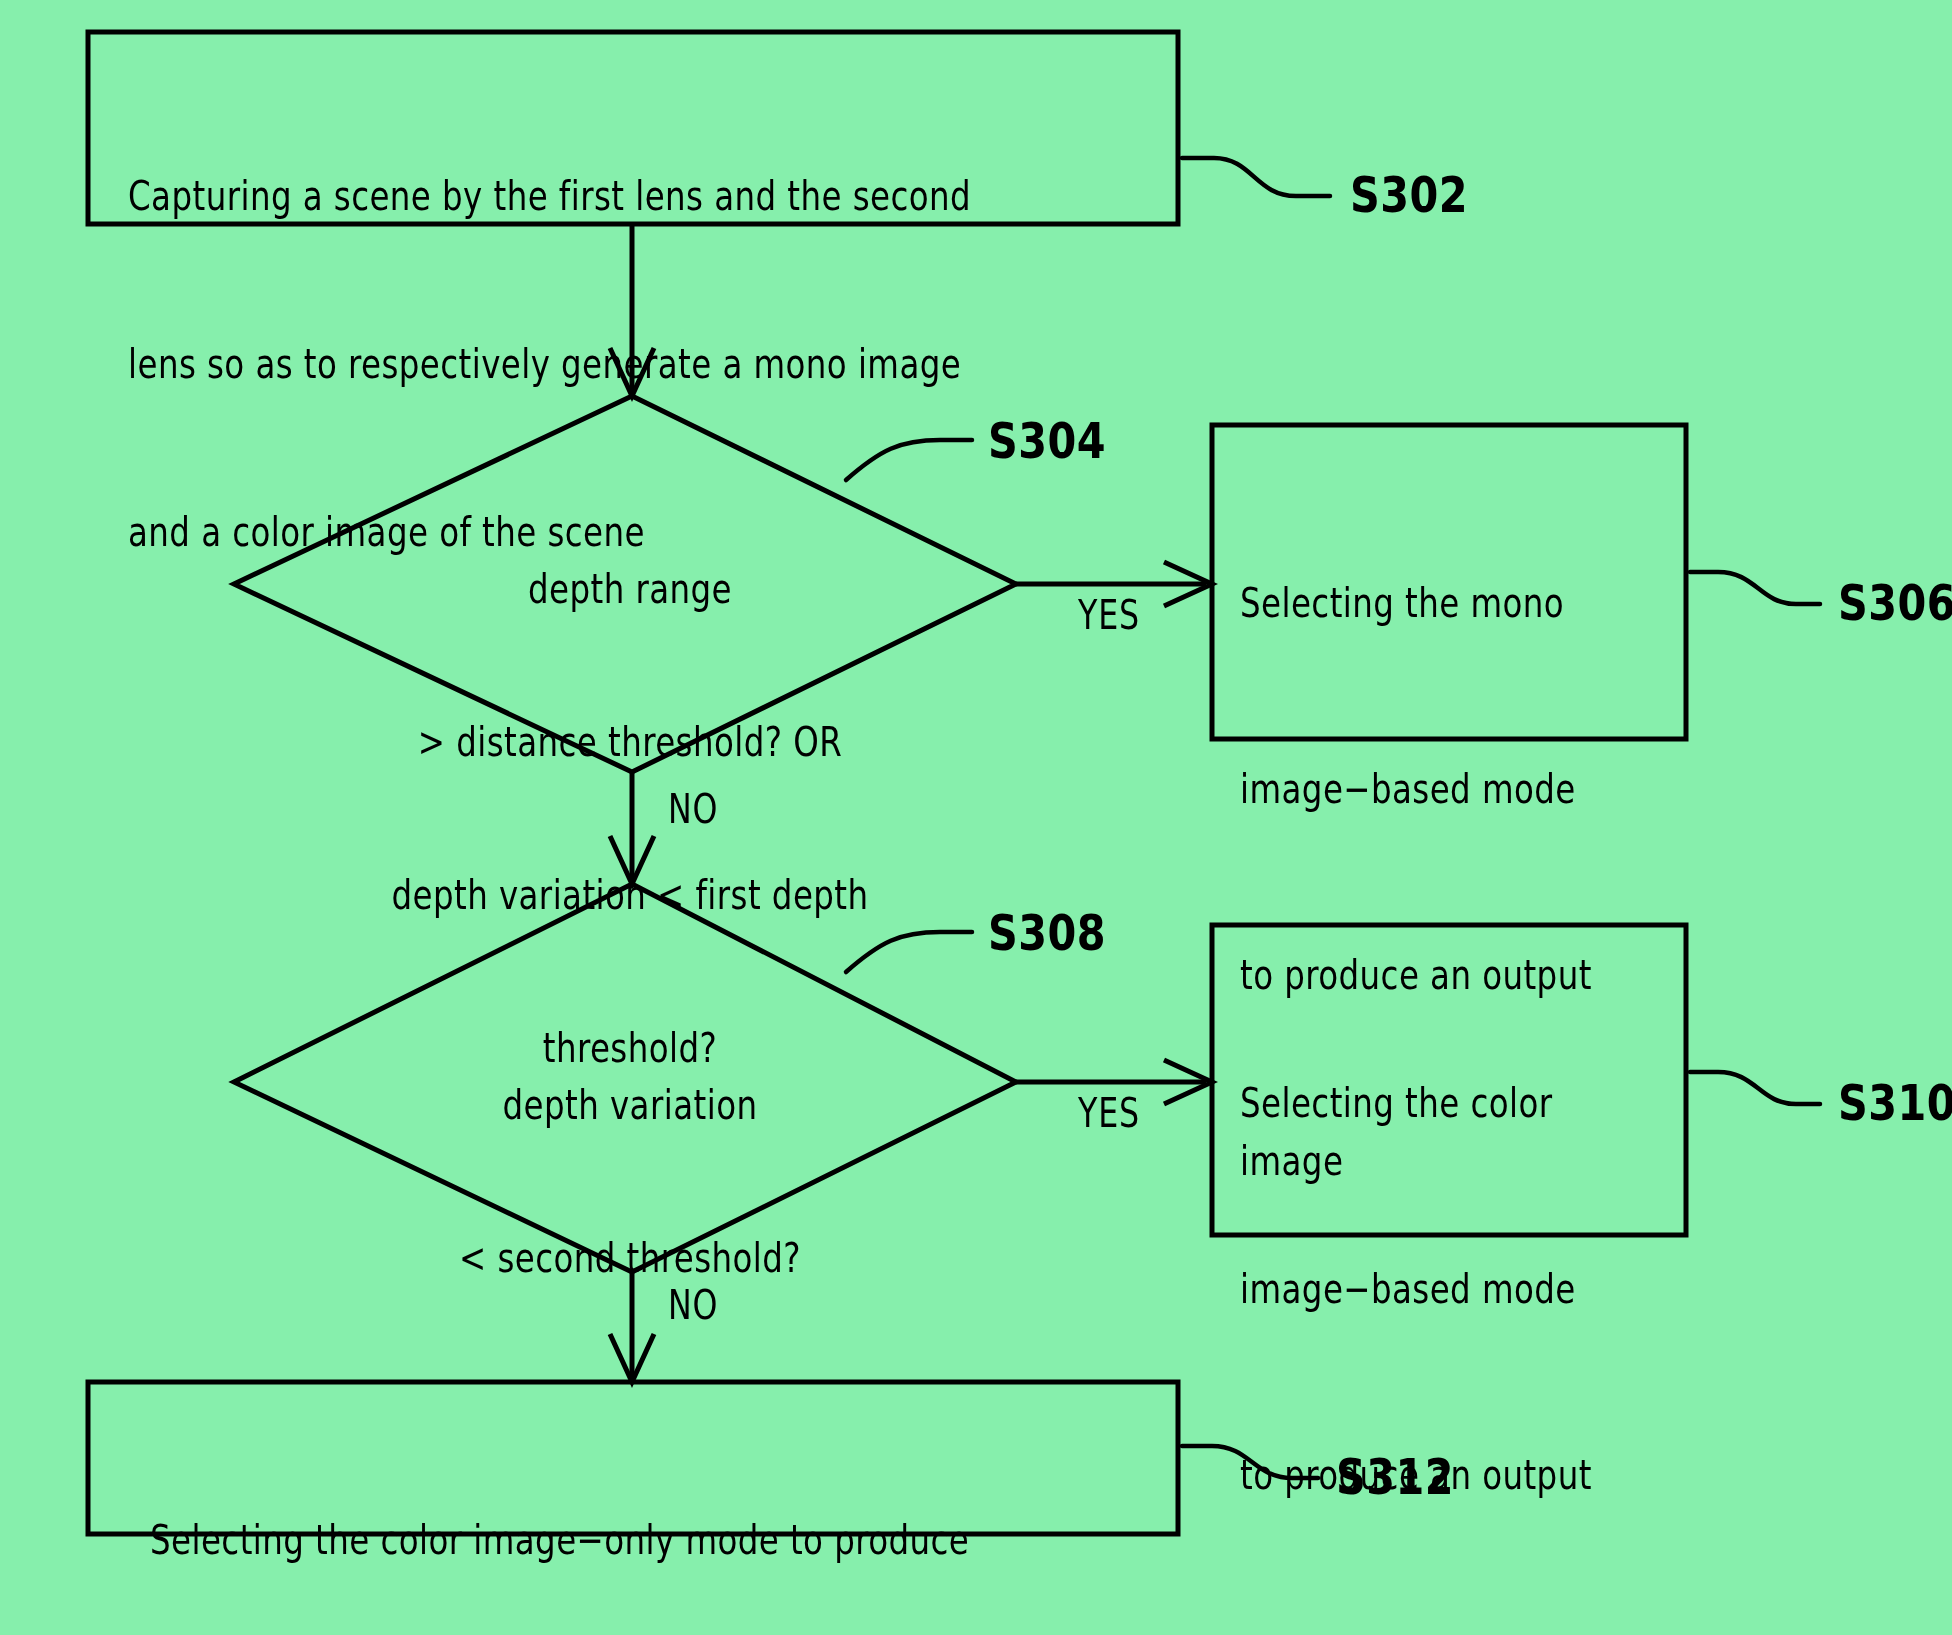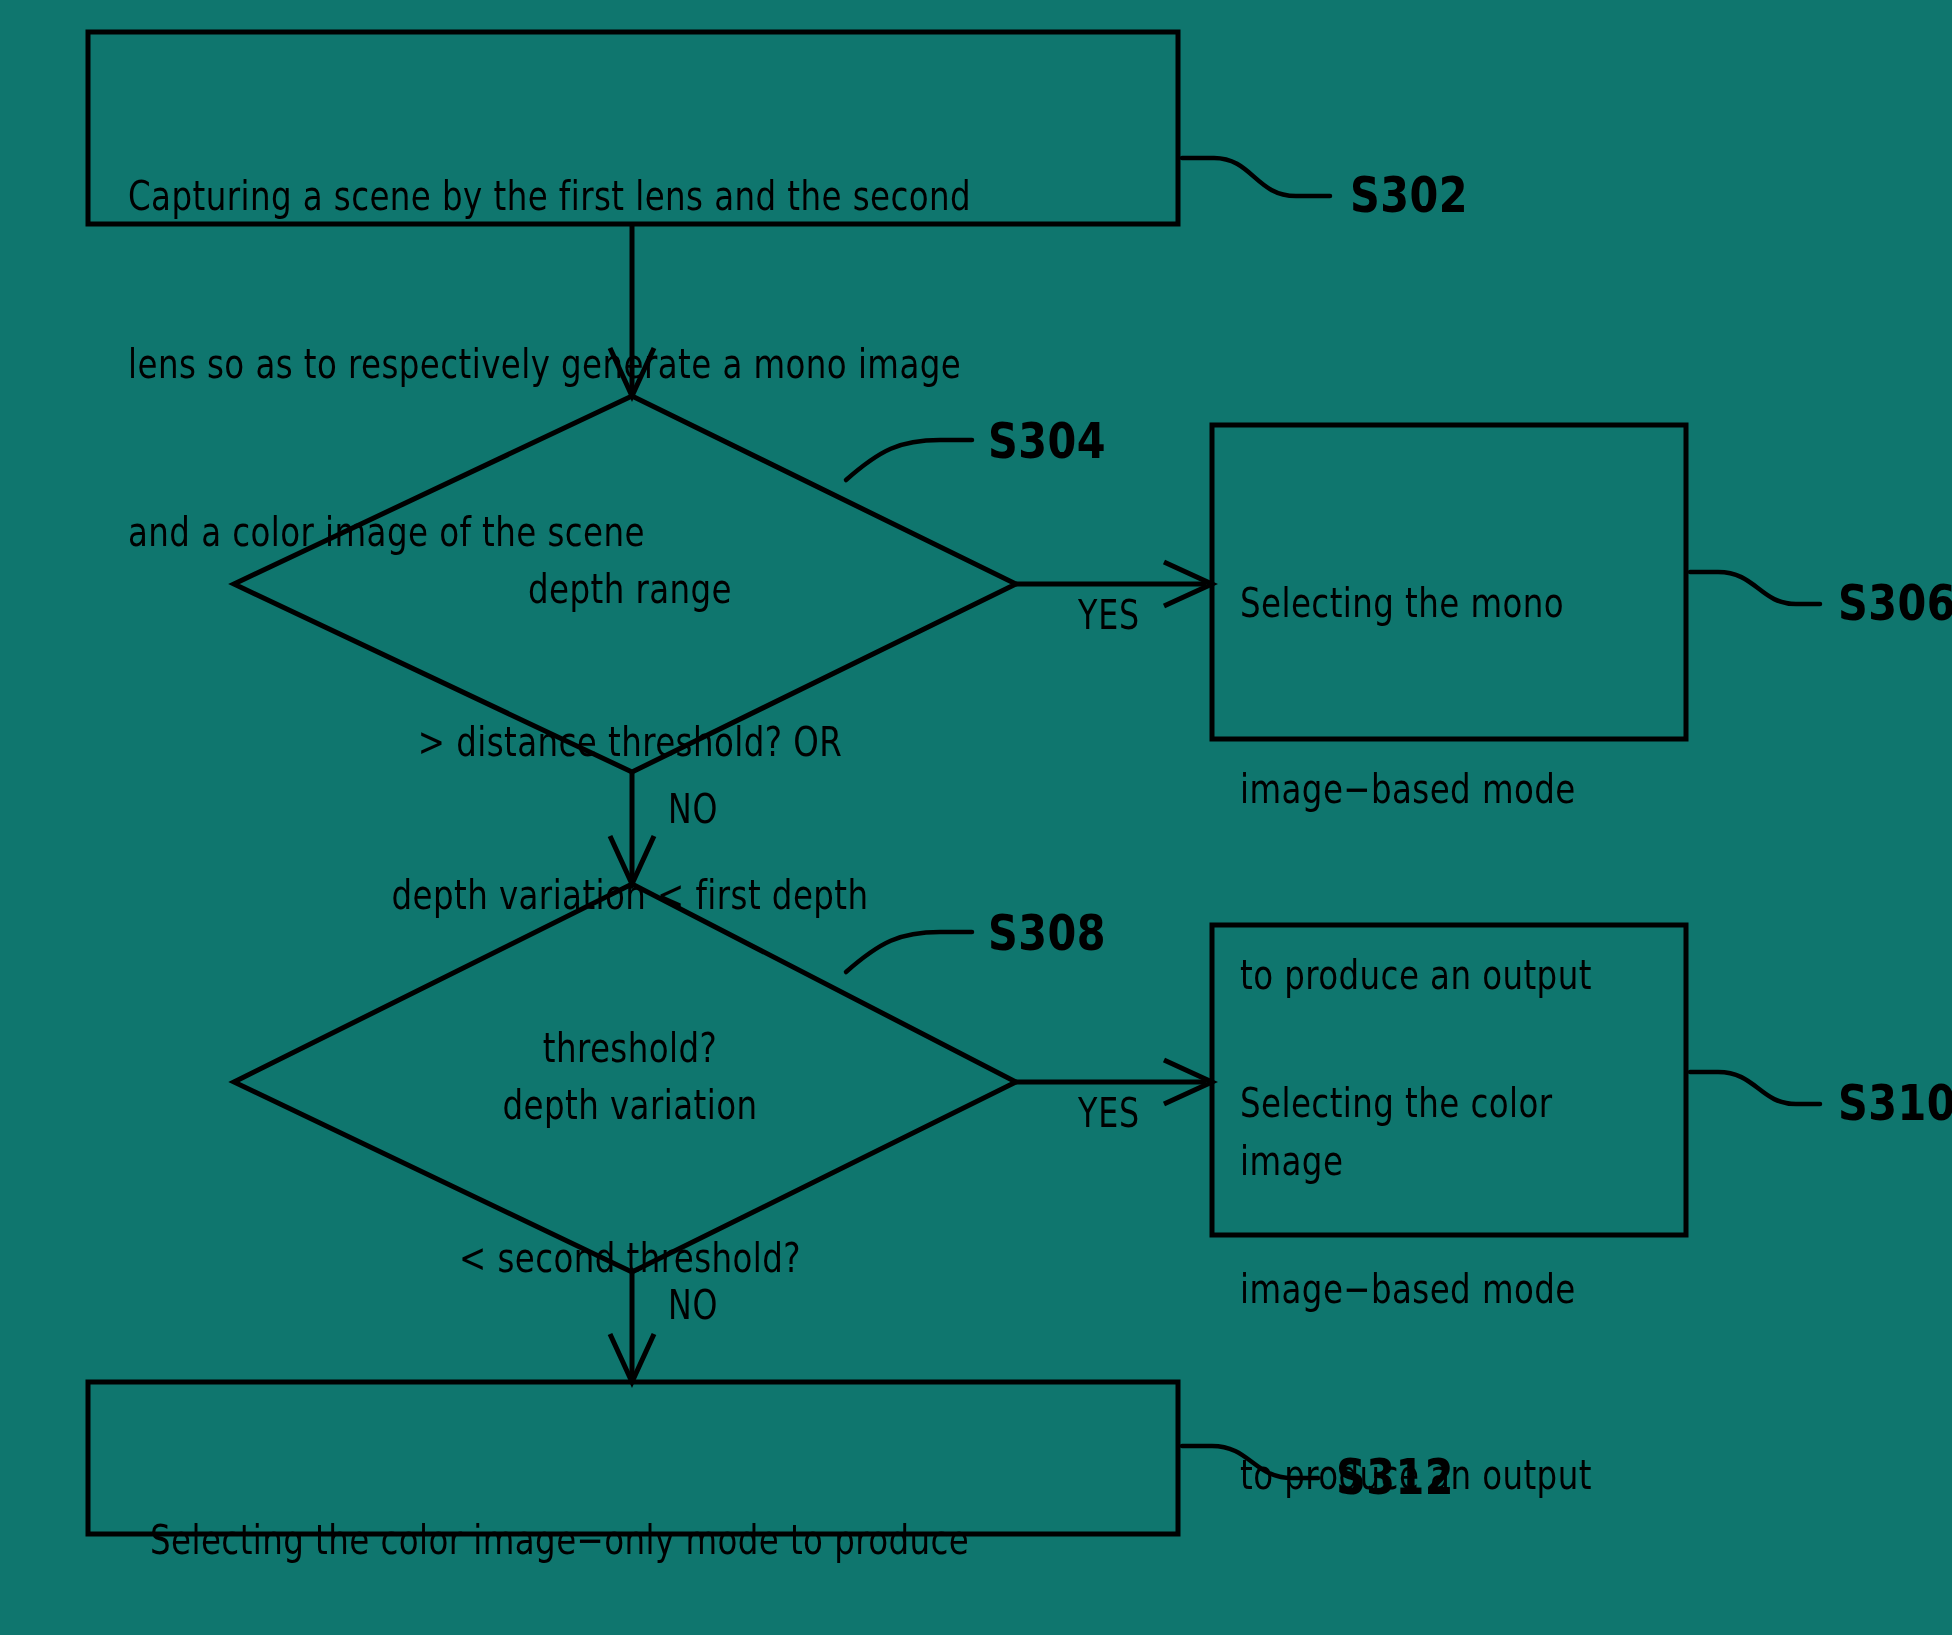--- a/index.html
+++ b/index.html
@@ -8,21 +8,21 @@
     padding: 0;
     background: #ffffff;
   }
   body {
     font-family: "DejaVu Sans Condensed", "Liberation Sans Narrow", "Liberation Sans", sans-serif;
   }
   #canvas {
     position: relative;
     width: 1952px;
     height: 1635px;
-    background: #0f766e;
+    background: #86efac;
     overflow: hidden;
   }
   svg#diagram {
     position: absolute;
     left: 0;
     top: 0;
     width: 1952px;
     height: 1635px;
   }
   .shape-stroke {

